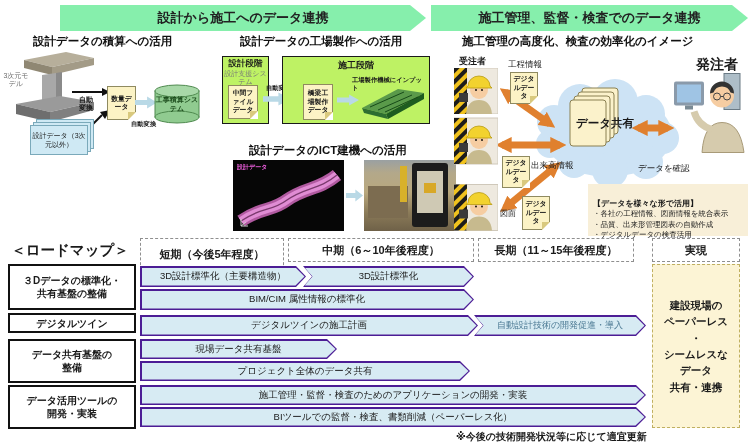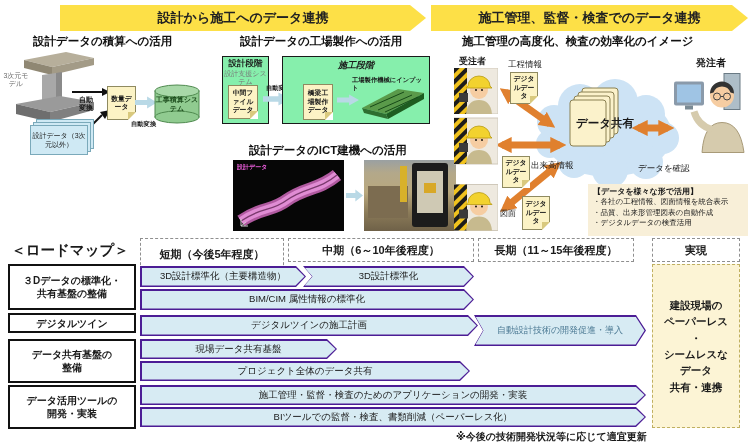--- a/index.html
+++ b/index.html
@@ -1,47 +1,47 @@
 <!DOCTYPE html>
 <html><head>
 <meta charset="utf-8">
 <style>
   html,body{margin:0;padding:0;background:#fff;}
   #stage{position:relative;width:750px;height:445px;background:#fff;overflow:hidden;
          font-family:"Liberation Sans","DejaVu Sans",sans-serif;color:#1a1a1a;}
   .abs{position:absolute;}
   .b{font-weight:bold;}
   .nw{white-space:nowrap;}
-  .chev{background:#fde047;display:flex;align-items:center;justify-content:center;
+  .chev{background:#86efac;display:flex;align-items:center;justify-content:center;
         font-weight:bold;font-size:13px;color:#222;
         clip-path:polygon(0 0,calc(100% - 16px) 0,100% 50%,calc(100% - 16px) 100%,0 100%);}
   .title{font-size:11.5px;font-weight:bold;white-space:nowrap;color:#111;}
   .sm{font-size:7px;line-height:1.15;}
   .note{background:#fcf3c5;border:1px solid #8f8a60;font-size:6.8px;font-weight:bold;
         text-align:center;line-height:1.25;display:flex;align-items:center;justify-content:center;
         padding:1px;box-sizing:border-box;}
   .note::after{content:'';position:absolute;right:-1px;bottom:-1px;width:8px;height:8px;
         background:linear-gradient(135deg,#d9c97e 0%,#d9c97e 49%,#ffffff 51%,#ffffff 100%);}
   .blockarrow{background:#b9d9e6;clip-path:polygon(0 30%,55% 30%,55% 4%,100% 50%,55% 96%,55% 70%,0 70%);}
-  .frame{border:1.5px solid #1a1a1a;background:#86efac;box-sizing:border-box;}
+  .frame{border:1.5px solid #1a1a1a;background:#bef264;box-sizing:border-box;}
   .bar{background:#4c1d95;clip-path:polygon(0 0,calc(100% - 10px) 0,100% 50%,calc(100% - 10px) 100%,0 100%);}
   .bar.notch{clip-path:polygon(0 0,calc(100% - 10px) 0,100% 50%,calc(100% - 10px) 100%,0 100%,9px 50%);}
   .bar-in{position:absolute;left:1.5px;top:1.5px;right:1.5px;bottom:1.5px;background:#d7ebf3;
         display:flex;align-items:center;justify-content:center;font-size:9.5px;white-space:nowrap;
         clip-path:polygon(0 0,calc(100% - 9px) 0,100% 50%,calc(100% - 9px) 100%,0 100%);}
   .bar.notch .bar-in{clip-path:polygon(0 0,calc(100% - 9px) 0,100% 50%,calc(100% - 9px) 100%,0 100%,8px 50%);}
   .rowlabel{border:2px solid #111;background:#fff;display:flex;align-items:center;justify-content:center;
         text-align:center;font-weight:bold;font-size:10px;line-height:1.3;box-sizing:border-box;}
   .colhead{border:1.6px dashed #8f8f8f;background:#fff;display:flex;align-items:center;justify-content:center;
         font-weight:bold;font-size:11px;white-space:nowrap;box-sizing:border-box;}
   .card{position:absolute;background:#cfe9f4;border:1px solid #7aa9ba;box-sizing:border-box;}
   .goalbox{border:1.6px dashed #c0b060;background:#fcf4d5;display:flex;flex-direction:column;
         align-items:center;justify-content:center;font-weight:bold;font-size:10.5px;line-height:1.55;
         box-sizing:border-box;text-align:center;}
-  .usage{background:#f8efd8;box-sizing:border-box;padding:3px 5px;}
+  .usage{background:#f8efd8;box-sizing:border-box;padding:15px 5px;}
   .usage .ti{font-size:8px;font-weight:bold;line-height:1.3;}
   .usage .it{font-size:7.5px;line-height:1.35;}
 </style>
 </head>
 <body>
 
 <div id="stage">
 
   <svg width="0" height="0" style="position:absolute">
     <defs>
@@ -111,21 +111,21 @@
     <div style="text-align:center;font-size:8.5px;font-weight:bold;margin-top:1px;">設計段階</div>
     <div style="text-align:center;font-size:7px;color:#777;line-height:1.15;">設計支援システム</div>
   </div>
   <div class="abs note" style="left:228px;top:85px;width:30px;height:34px;">
     <span>中間ファイルデータ</span>
   </div>
 
   <div class="abs" style="left:266px;top:84px;font-size:6.3px;font-weight:bold;">自動変換</div>
   <div class="abs blockarrow" style="left:263px;top:92px;width:28px;height:14px;"></div>
 
-  <div class="abs frame" style="left:282px;top:56px;width:148px;height:68px;font-style:italic;">
+  <div class="abs frame" style="left:282px;top:56px;width:148px;height:68px;">
     <div style="text-align:center;font-size:9px;font-weight:bold;margin-top:2px;">施工段階</div>
   </div>
   <div class="abs note" style="left:303px;top:84px;width:30px;height:36px;">
     <span>橋梁工場製作データ</span>
   </div>
   <div class="abs blockarrow" style="left:337px;top:94px;width:22px;height:12px;"></div>
   <div class="abs" style="left:352px;top:76px;width:76px;font-size:6.3px;font-weight:bold;line-height:1.2;">工場製作機械にインプット</div>
   <svg class="abs" style="left:360px;top:86px;" width="66" height="34" viewBox="0 0 66 34">
     <polygon points="2,22 38,3 64,7 26,28" fill="#5a9a4a"></polygon>
     <polygon points="26,28 64,7 64,13 28,33" fill="#1e5c20"></polygon>
@@ -225,21 +225,21 @@
     <span>デジタルデータ</span>
   </div>
   <div class="abs" style="left:531px;top:160px;font-size:8.5px;z-index:2;">出来高情報</div>
   <div class="abs" style="left:500px;top:208px;font-size:8px;z-index:2;">図面</div>
   <div class="abs note" style="left:522px;top:196px;width:28px;height:34px;z-index:2;">
     <span>デジタルデータ</span>
   </div>
 
   <div class="abs b" style="left:560px;top:116px;width:90px;text-align:center;font-size:11.5px;z-index:2;">データ共有</div>
 
-  <div class="abs" style="left:696px;top:56px;font-size:10px;font-weight:bold;z-index:2;">発注者</div>
+  <div class="abs" style="left:696px;top:56px;font-size:14px;font-weight:bold;z-index:2;">発注者</div>
   <svg class="abs" style="left:672px;top:66px;z-index:2;" width="76" height="88" viewBox="0 0 76 85">
     <rect x="52" y="6" width="16" height="36" fill="#aebec8" stroke="#6a7a84"></rect>
     <rect x="2" y="14" width="30" height="24" rx="2" fill="#8a9aaa"></rect>
     <rect x="5" y="17" width="24" height="18" fill="#9fc4e4"></rect>
     <rect x="13" y="38" width="8" height="4" fill="#7a8a94"></rect>
     <path d="M30,85 q2,-30 20,-30 q18,0 22,30 z" fill="#d6cbad" stroke="#a89a78"></path>
     <path d="M40,62 q-14,-4 -18,-18" stroke="#d6cbad" stroke-width="7" fill="none"></path>
     <circle cx="50" cy="28" r="12" fill="#f6cda2"></circle>
     <path d="M38 26 a12 12 0 0 1 24 0 l-3.5 -1 a9 9 0 0 0 -17 0 z" fill="#333"></path>
     <circle cx="45" cy="29" r="3.5" fill="none" stroke="#444"></circle>
@@ -296,21 +296,21 @@
   <div class="abs bar" style="left:140px;top:289px;width:334px;height:21px;">
     <div class="bar-in">
         <span>BIM/CIM 属性情報の標準化</span>
       </div>
   </div>
   <div class="abs bar" style="left:140px;top:315px;width:338px;height:21px;">
     <div class="bar-in">
         <span>デジタルツインの施工計画</span>
       </div>
   </div>
-  <div class="abs bar notch" style="left:474px;top:315px;width:172px;height:31px;">
+  <div class="abs bar notch" style="left:474px;top:315px;width:172px;height:21px;">
     <div class="bar-in" style="color:#4c7a94;font-size:9px;">
         <span>自動設計技術の開発促進・導入</span>
       </div>
   </div>
   <div class="abs bar" style="left:140px;top:339px;width:162px;height:20px;padding-left:35px;">
     <div class="bar-in">
         <span>現場データ共有基盤</span>
       </div>
   </div>
   <div class="abs bar" style="left:140px;top:361px;width:330px;height:20px;">

